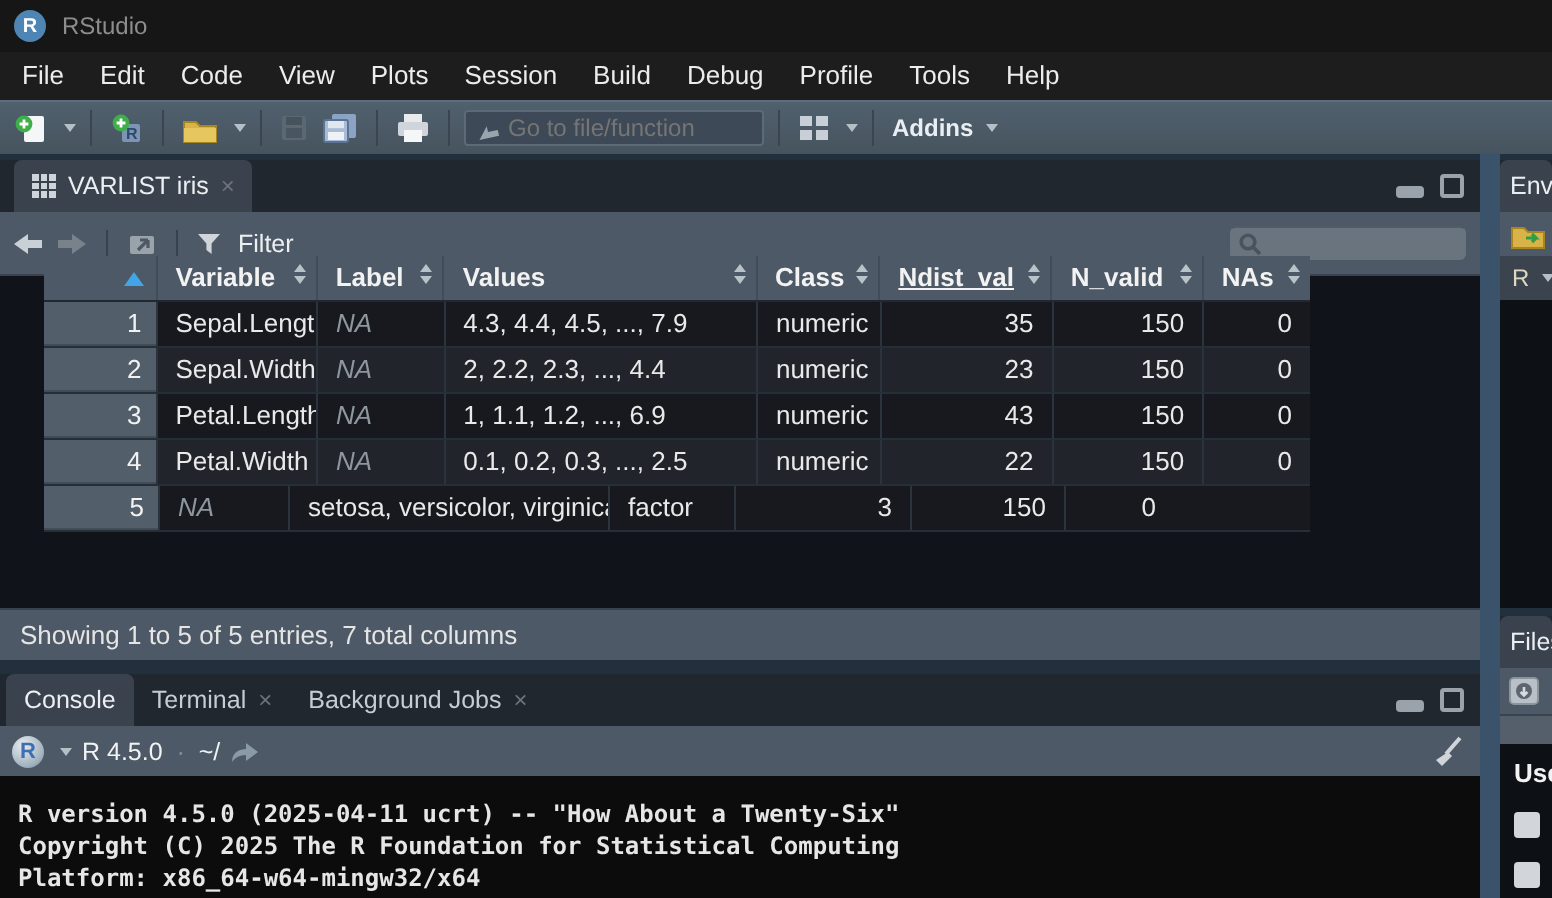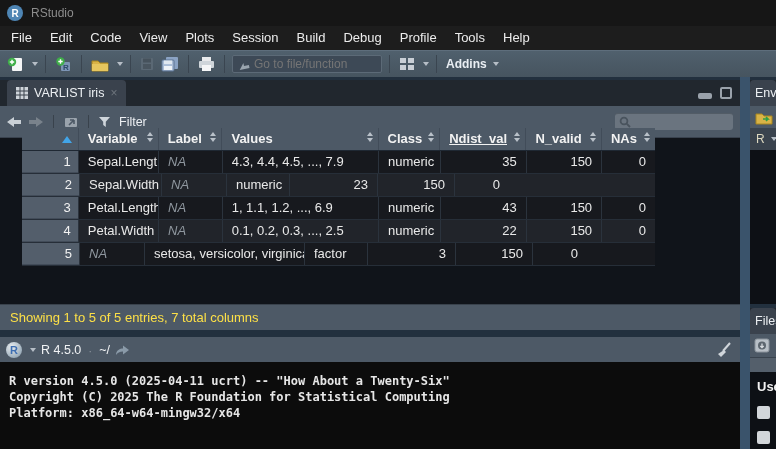--- a/index.html
+++ b/index.html
@@ -75,21 +75,21 @@
                border-left:5px solid transparent; border-right:5px solid transparent;
                border-bottom:7px solid #42a5e8; }
   .tbody .trow { border-bottom:1px solid #262e38; color:#e9e9e9; }
   .tbody .trow:nth-child(odd)  { background:#17191e; }
   .tbody .trow:nth-child(even) { background:#21242a; }
   .tbody .cell { border-left:1px solid #2b333d; }
   .tbody .c-num { background:#535e6b; border-left:none; border-bottom:1px solid #424c59; color:#f2f2f2; }
   .tbody .c-lab { font-style:italic; color:#8e969e; }
 
   #status-bar { position:absolute; left:0; bottom:0; width:740px; height:26px;
-                border-top:1px solid #39424c; padding-left:10px; color:#fde047; font-size:13px; }
+                border-top:1px solid #39424c; padding-left:10px; color:#e5e5e5; font-size:13px; }
 
   
   #console-pane { left:0; top:260px; width:740px; height:112px; background:#0c0c0c; }
   #console-toolbar { height:25px; padding-left:6px; gap:5px; }
   .console-ver { color:#f0f2f4; font-size:12.5px; }
   .dot-sep::before { content:"·"; color:#8a939c; font-size:12px; margin:0 2px; }
   #console-out { padding:11px 0 0 9px; font-family:"DejaVu Sans Mono","Liberation Mono",monospace;
                  font-size:12px; font-weight:bold; color:#e6e6e6; line-height:16px; }
   .r-sphere { width:16px; height:16px; border-radius:50%;
               background:radial-gradient(circle at 35% 30%, #e8ecef, #9fb0bd 70%, #6b7c8a);
@@ -314,20 +314,21 @@
           <div class="cell c-val">4.3, 4.4, 4.5, ..., 7.9</div>
           <div class="cell c-cls">numeric</div>
           <div class="cell c-nd">35</div>
           <div class="cell c-nv">150</div>
           <div class="cell c-na">0</div>
         </div>
         <div class="trow">
           <div class="cell c-num">2</div>
           <div class="cell c-var">Sepal.Width</div>
           <div class="cell c-lab">NA</div>
+          <div class="cell c-val">2, 2.2, 2.3, ..., 4.4</div>
           <div class="cell c-cls">numeric</div>
           <div class="cell c-nd">23</div>
           <div class="cell c-nv">150</div>
           <div class="cell c-na">0</div>
         </div>
         <div class="trow">
           <div class="cell c-num">3</div>
           <div class="cell c-var">Petal.Length</div>
           <div class="cell c-lab">NA</div>
           <div class="cell c-val">1, 1.1, 1.2, ..., 6.9</div>
@@ -357,20 +358,37 @@
         </div>
       </div>
     </div>
 
     <div id="status-bar" class="slatebar">
       <span>Showing 1 to 5 of 5 entries, 7 total columns</span>
     </div>
   </div>
 
   <div id="console-pane" class="pane">
+    <div class="tabstrip">
+      <div class="tab active" style="margin-left:3px;">
+        <span>Console</span>
+      </div>
+      <div class="tab">
+        <span>Terminal</span>
+        <span class="close-x"></span>
+      </div>
+      <div class="tab">
+        <span>Background Jobs</span>
+        <span class="close-x"></span>
+      </div>
+      <div class="winbtns">
+        <span class="btn-min"></span>
+        <span class="btn-max"></span>
+      </div>
+    </div>
 
     <div id="console-toolbar" class="slatebar">
       <span class="r-sphere">R</span>
       <span class="caret"></span>
       <span class="console-ver">R 4.5.0</span>
       <span class="dot-sep"></span>
       <span class="console-ver">~/</span>
       <svg width="15" height="12">
         <path d="M1 11 C1 6 5 4.5 8 4.5 V1.5 L14 6 L8 10.5 V7.5 C4.5 7.5 2.5 9 1 11 Z" fill="#8a9aa8"></path>
       </svg>

